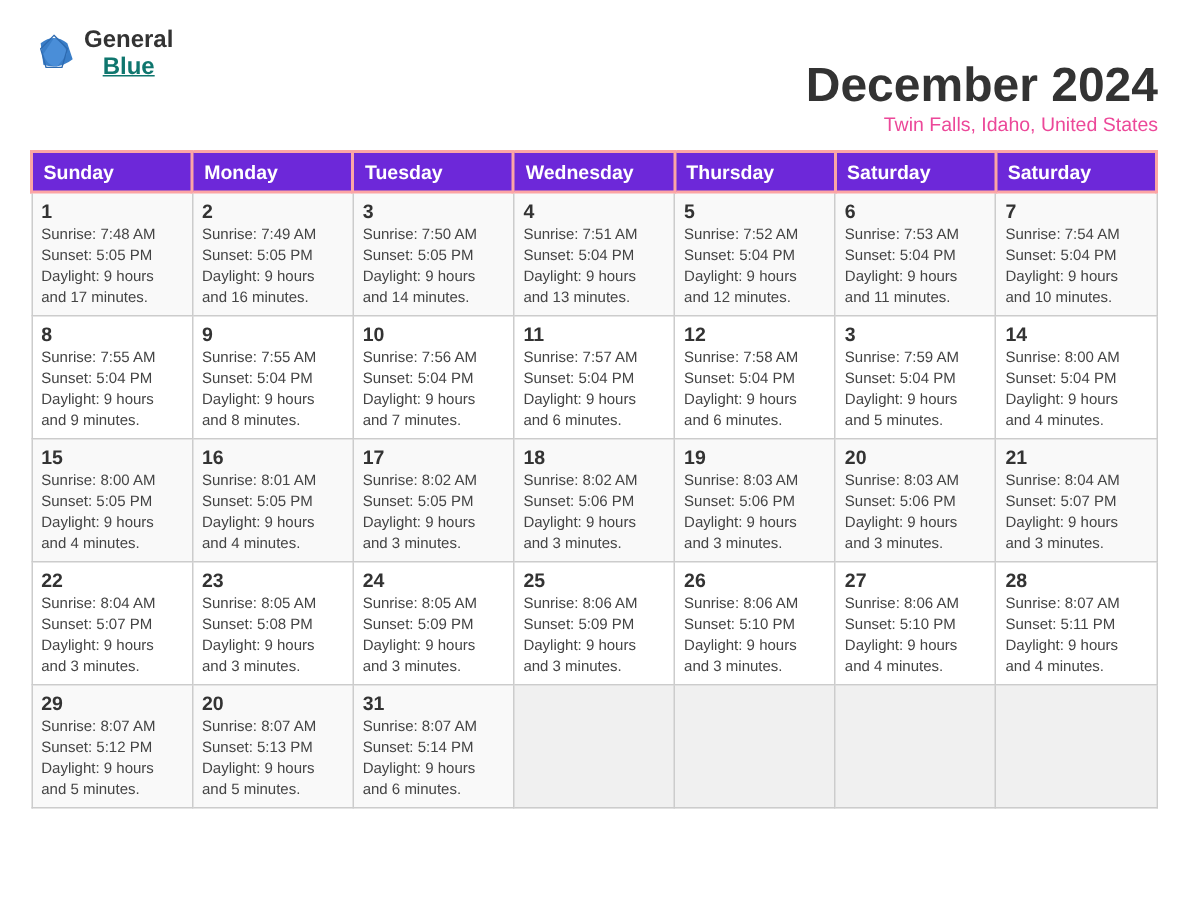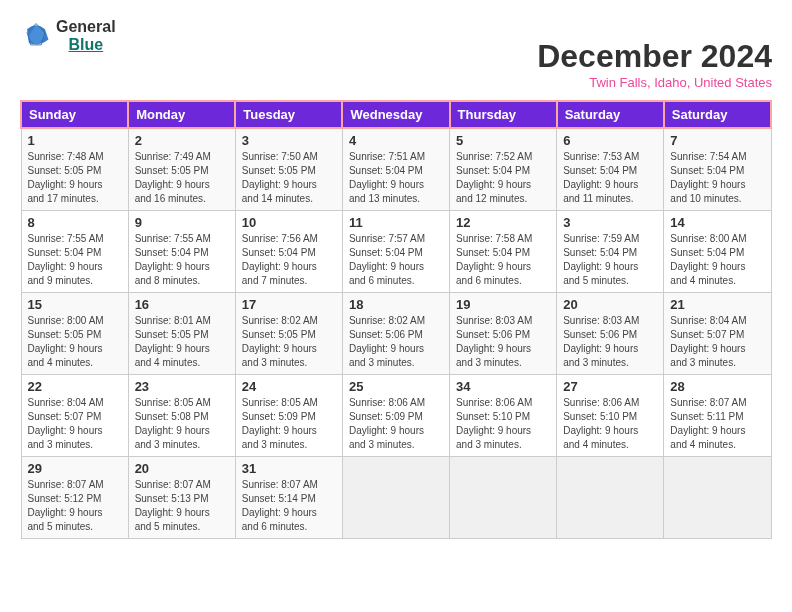--- a/index.html
+++ b/index.html
@@ -241,21 +241,21 @@
           </td>
           <td>
             <span class="day-number">24</span>
             <div class="day-info">Sunrise: 8:05 AM<br>Sunset: 5:09 PM<br>Daylight: 9 hours and 3 minutes.</div>
           </td>
           <td>
             <span class="day-number">25</span>
             <div class="day-info">Sunrise: 8:06 AM<br>Sunset: 5:09 PM<br>Daylight: 9 hours and 3 minutes.</div>
           </td>
           <td>
-            <span class="day-number">34</span>
+            <span class="day-number">26</span>
             <div class="day-info">Sunrise: 8:06 AM<br>Sunset: 5:10 PM<br>Daylight: 9 hours and 3 minutes.</div>
           </td>
           <td>
             <span class="day-number">27</span>
             <div class="day-info">Sunrise: 8:06 AM<br>Sunset: 5:10 PM<br>Daylight: 9 hours and 4 minutes.</div>
           </td>
           <td>
             <span class="day-number">28</span>
             <div class="day-info">Sunrise: 8:07 AM<br>Sunset: 5:11 PM<br>Daylight: 9 hours and 4 minutes.</div>
           </td>

